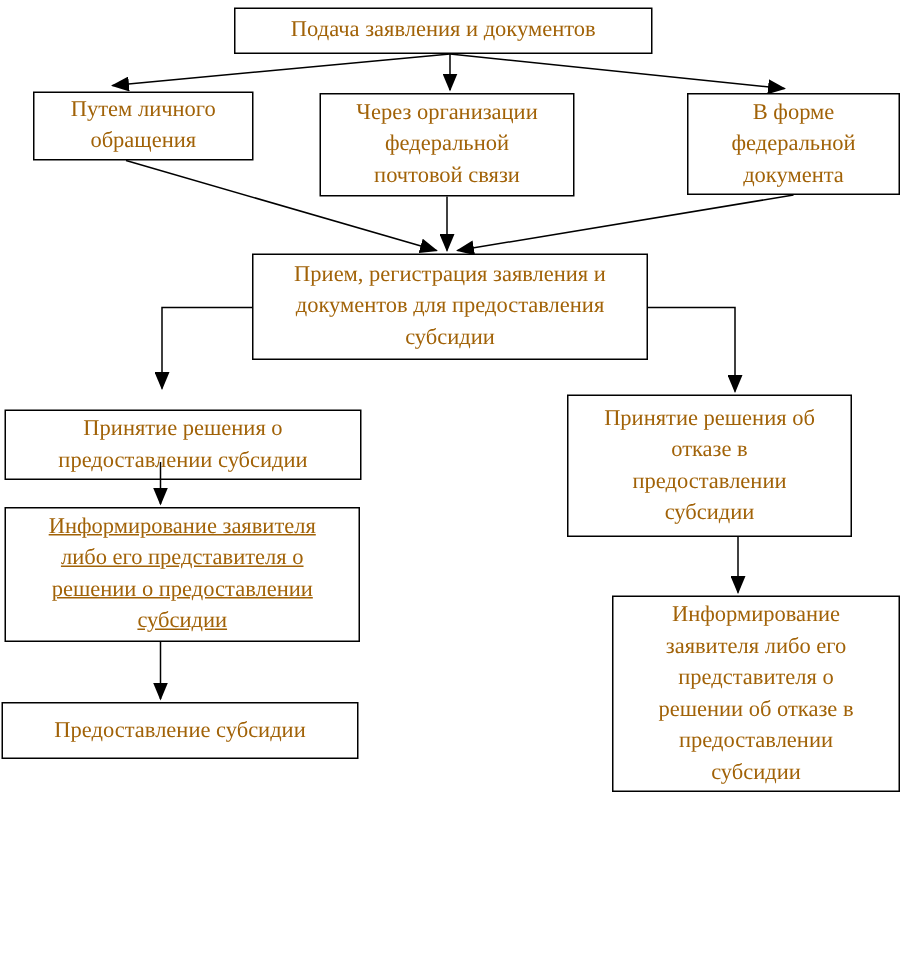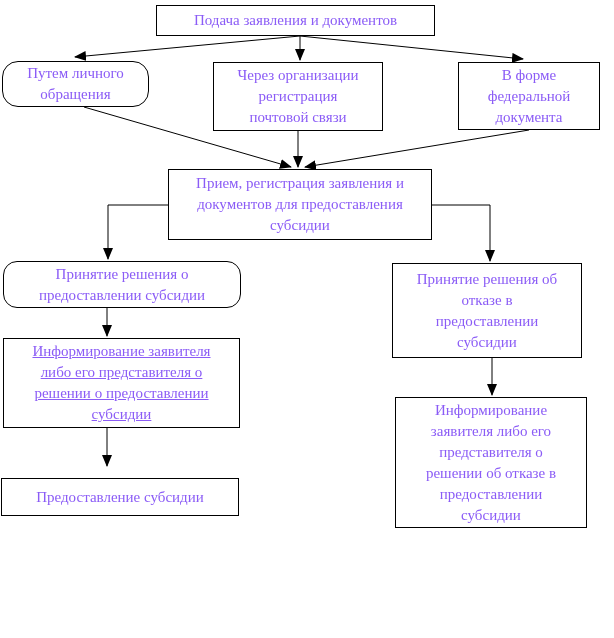--- a/index.html
+++ b/index.html
@@ -6,21 +6,21 @@
     margin: 0;
     padding: 0;
     background: #ffffff;
   }
   .canvas {
     position: relative;
     width: 614px;
     height: 638px;
     background: #ffffff;
     font-family: "Liberation Serif", "DejaVu Serif", serif;
-    color: #8b5cf6;
+    color: #a16207;
     overflow: hidden;
   }
   .connectors {
     position: absolute;
     left: 0;
     top: 0;
     width: 614px;
     height: 638px;
     z-index: 2;
     pointer-events: none;
@@ -34,29 +34,29 @@
     display: flex;
     align-items: center;
     justify-content: center;
     text-align: center;
     font-size: 15px;
     line-height: 21px;
     white-space: pre-line;
     padding: 1px 6px;
   }
   #n-submit          { left: 156px; top: 5px;   width: 279px; height: 31px; }
-  #n-personal        { left: 2px;  top: 61px;  width: 147px; height: 46px; border-radius: 16px; }
+  #n-personal        { left: 22px;  top: 61px;  width: 147px; height: 46px; }
   #n-postal          { left: 213px; top: 62px;  width: 170px; height: 69px; }
   #n-electronic      { left: 458px; top: 62px;  width: 142px; height: 68px; }
   #n-reception       { left: 168px; top: 169px; width: 264px; height: 71px; }
-  #n-decision-grant  { left: 3px;   top: 261px; width: 238px; height: 47px; border-radius: 14px; }
+  #n-decision-grant  { left: 3px;   top: 273px; width: 238px; height: 47px; }
   #n-inform-grant    { left: 3px;   top: 338px; width: 237px; height: 90px; text-decoration: underline; }
-  #n-grant           { left: 1px;   top: 468px; width: 238px; height: 38px; margin-top: 10px; }
-  #n-decision-refuse { left: 392px; top: 263px; width: 190px; height: 95px; }
-  #n-inform-refuse   { left: 395px; top: 397px; width: 192px; height: 131px; }
+  #n-grant           { left: 1px;   top: 468px; width: 238px; height: 38px; }
+  #n-decision-refuse { left: 378px; top: 263px; width: 190px; height: 95px; }
+  #n-inform-refuse   { left: 408px; top: 397px; width: 192px; height: 131px; }
 </style>
 </head>
 <body>
 
 <div class="canvas">
 
   <svg class="connectors" viewBox="0 0 614 638" xmlns="http://www.w3.org/2000/svg">
     <defs>
       <marker id="arrow" markerWidth="12" markerHeight="10" refX="11" refY="5" orient="auto" markerUnits="userSpaceOnUse">
         <path d="M0,0 L12,5 L0,10 Z" fill="#000000"></path>
@@ -78,21 +78,21 @@
     <line x1="107" y1="428" x2="107" y2="466" stroke="#000000" stroke-width="1" marker-end="url(#arrow)"></line>
     <line x1="492" y1="358" x2="492" y2="395" stroke="#000000" stroke-width="1" marker-end="url(#arrow)"></line>
   </svg>
 
   <div class="node" id="n-submit">Подача заявления и документов</div>
 
   <div class="node" id="n-personal">Путем личного
 обращения</div>
 
   <div class="node" id="n-postal">Через организации
-регистрация
+федеральной
 почтовой связи</div>
 
   <div class="node" id="n-electronic">В форме
 федеральной
 документа</div>
 
   <div class="node" id="n-reception">Прием, регистрация заявления и
 документов для предоставления
 субсидии</div>
 

